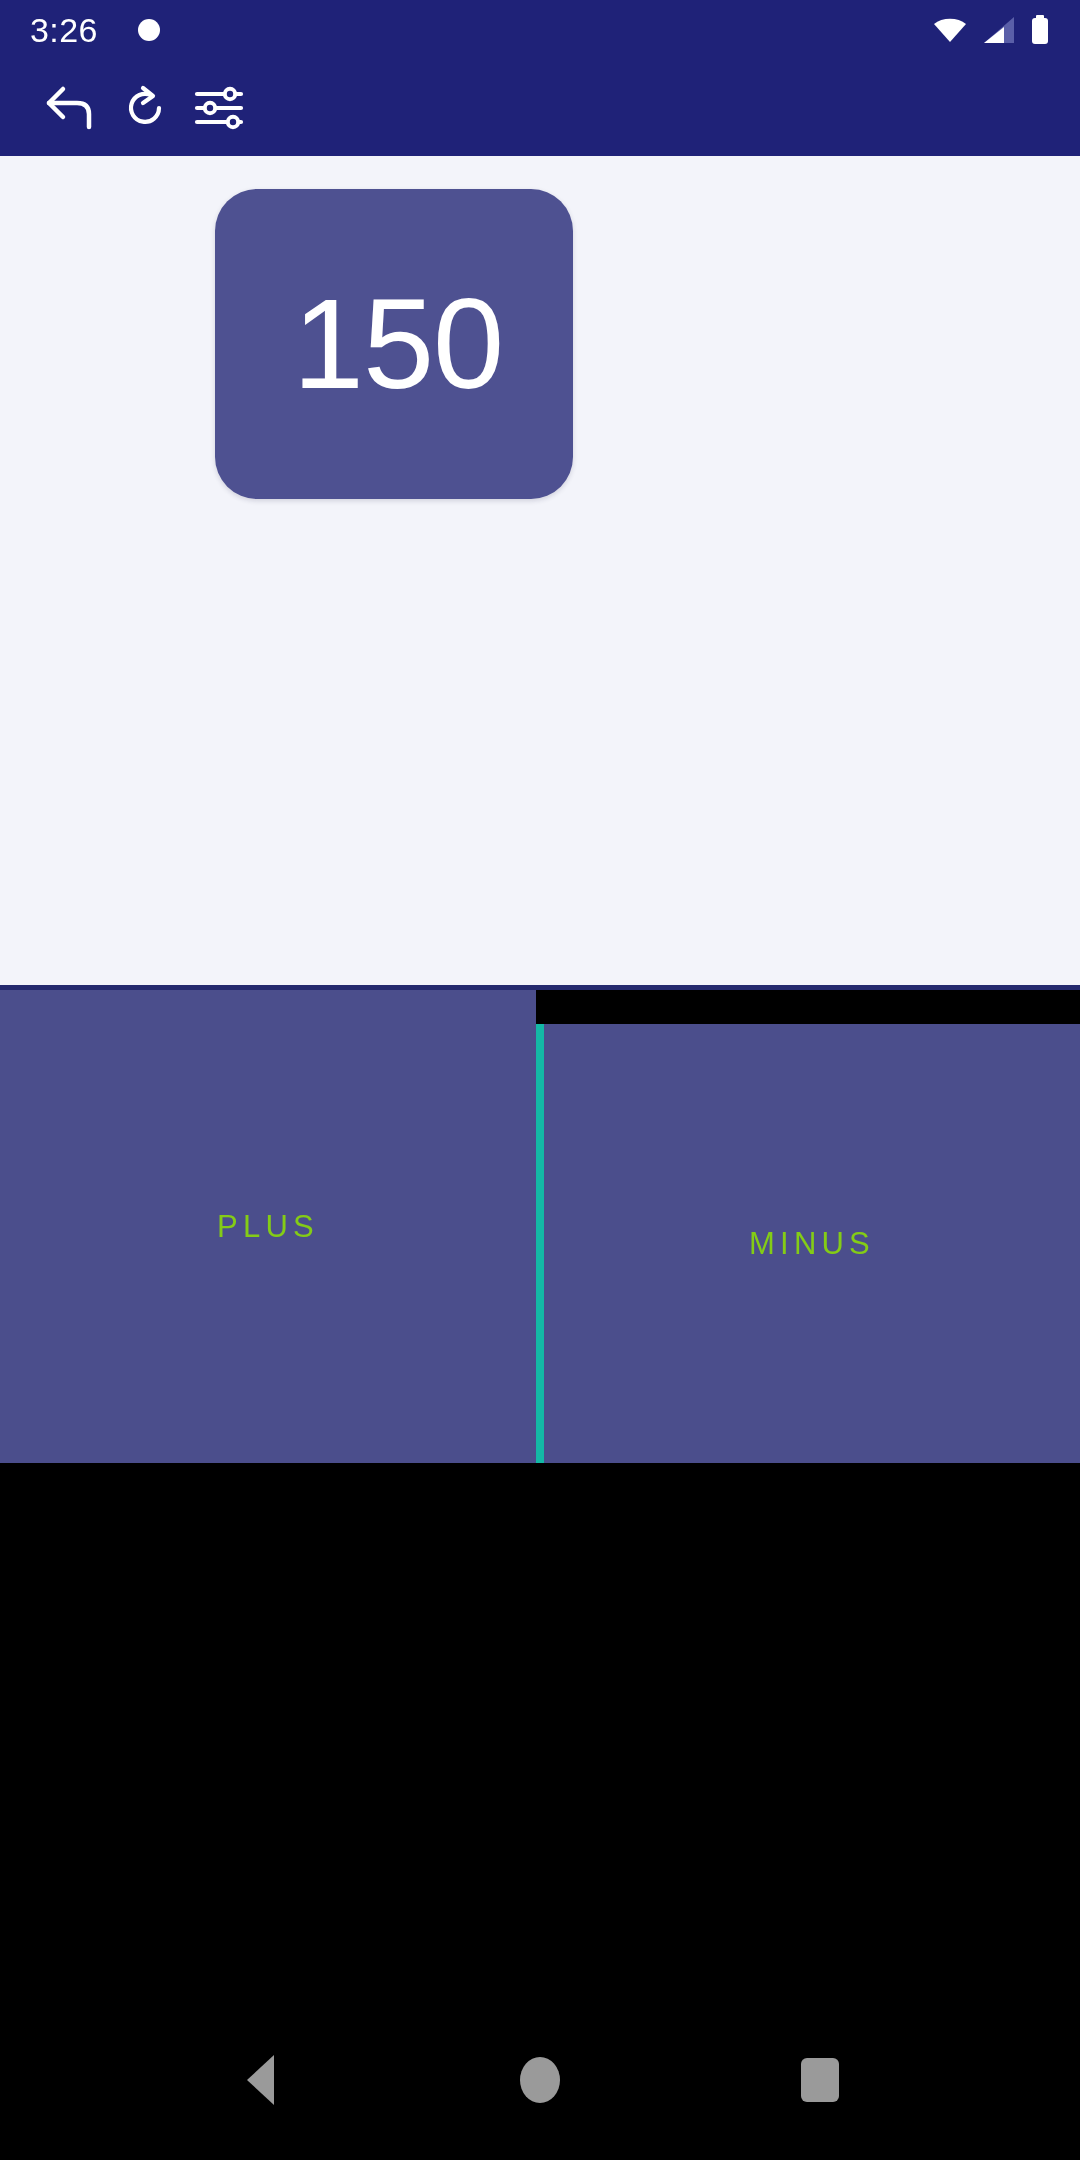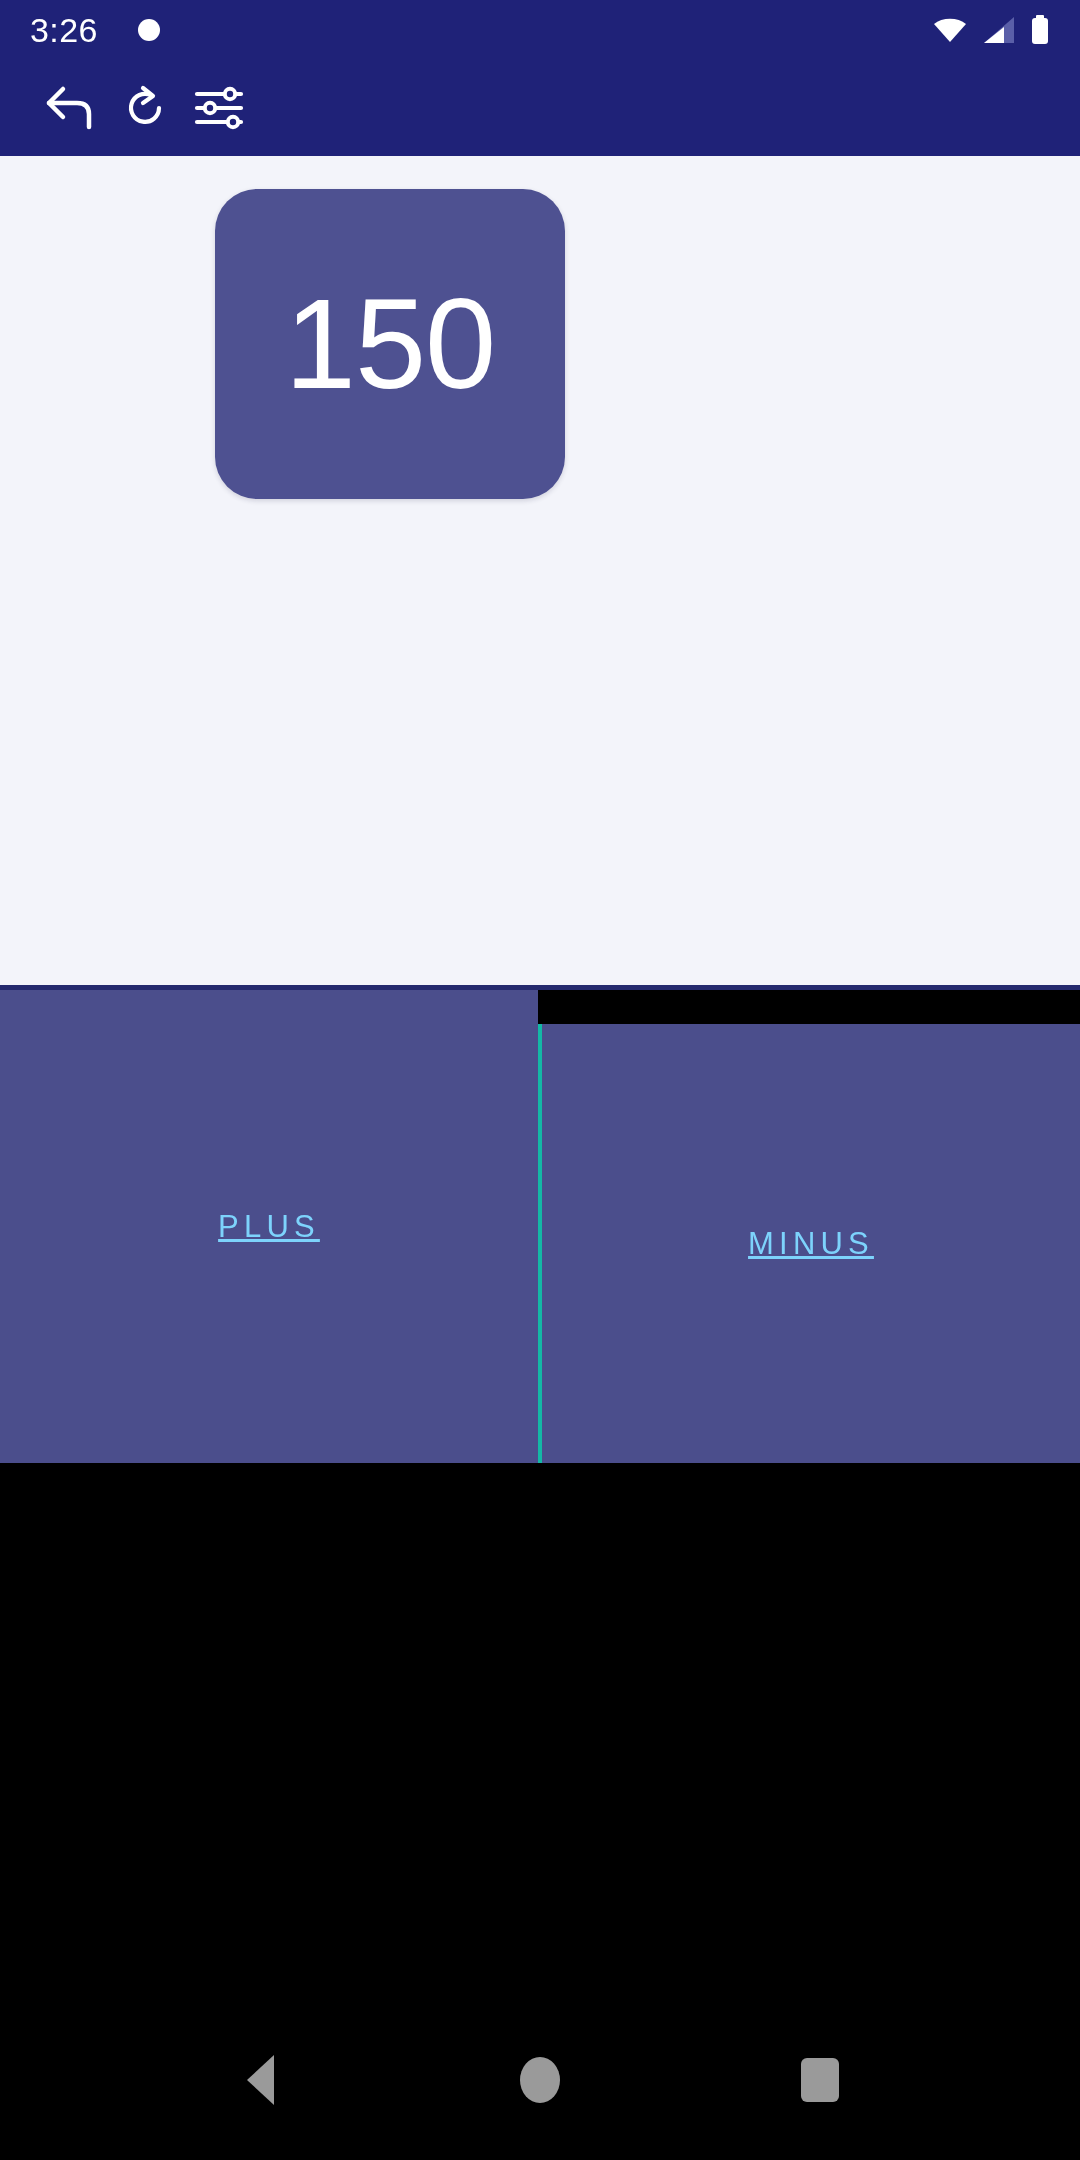--- a/index.html
+++ b/index.html
@@ -100,20 +100,21 @@
     top: 33px;
     width: 350px;
     height: 310px;
     border-radius: 42px;
     background: #4E5191;
     display: flex;
     align-items: center;
     justify-content: center;
     box-shadow: 0 2px 5px rgba(30,30,70,0.16);
     cursor: pointer;
+    padding-left: 8px;
   }
   .counter-value {
     color: #FFFFFF;
     font-size: 128px;
     font-weight: 400;
     letter-spacing: -1px;
     line-height: 1;
     user-select: none;
   }
 
@@ -131,30 +132,29 @@
   .action-btn {
     flex: 1 1 0;
     background: #4B4E8C;
     display: flex;
     align-items: center;
     justify-content: center;
     cursor: pointer;
     position: relative;
   }
   .action-btn.right {
-    border-left: 4px solid #14b8a6;
+    border-left: 8px solid #14b8a6;
     margin-top: 34px;
   }
   .action-label {
-    color: #7dd3fc;
+    color: #84cc16;
     font-size: 31px;
     letter-spacing: 5.2px;
     font-weight: 400;
     user-select: none;
-    text-decoration: underline;
   }
 
   
   .nav-bar {
     position: absolute;
     left: 0;
     bottom: 0;
     width: 1080px;
     height: 160px;
     background: #000000;

